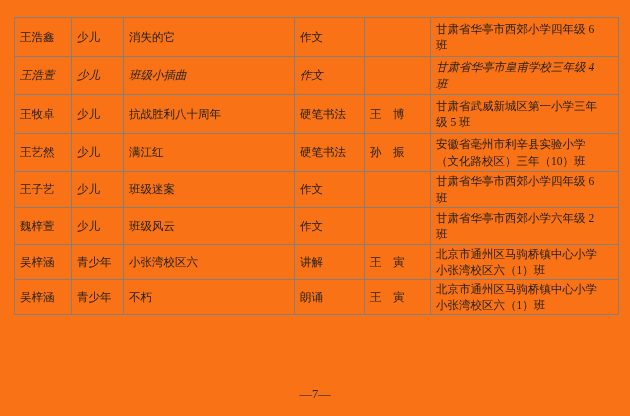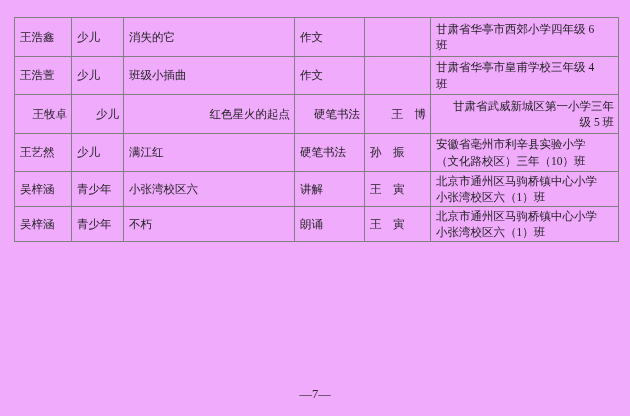--- a/index.html
+++ b/index.html
@@ -4,21 +4,21 @@
 <style>
   html, body {
     margin: 0;
     padding: 0;
     background: #ffffff;
   }
   .page {
     position: relative;
     width: 630px;
     height: 416px;
-    background: #f0abfc;
+    background: #f97316;
     font-family: "Liberation Serif", "DejaVu Serif", serif;
     color: #1e1e1e;
     overflow: hidden;
   }
   table.award-table {
     position: absolute;
     left: 14px;
     top: 17px;
     width: 604px;
     border-collapse: collapse;
@@ -67,46 +67,64 @@
     <tbody>
       <tr style="height:39px;">
         <td>王浩鑫</td>
         <td>少儿</td>
         <td>消失的它</td>
         <td>作文</td>
         <td></td>
         <td>甘肃省华亭市西郊小学四年级 6
 班</td>
       </tr>
-      <tr style="height:38px;">
+      <tr style="height:38px;font-style:italic;">
         <td>王浩萱</td>
         <td>少儿</td>
         <td>班级小插曲</td>
         <td>作文</td>
         <td></td>
         <td>甘肃省华亭市皇甫学校三年级 4
 班</td>
       </tr>
-      <tr style="height:39px;text-align:right;">
+      <tr style="height:39px;">
         <td>王牧卓</td>
         <td>少儿</td>
-        <td>红色星火的起点</td>
+        <td>抗战胜利八十周年</td>
         <td>硬笔书法</td>
         <td>王　博</td>
         <td>甘肃省武威新城区第一小学三年
 级 5 班</td>
       </tr>
       <tr style="height:38px;padding-left:20px;">
         <td>王艺然</td>
         <td>少儿</td>
         <td>满江红</td>
         <td>硬笔书法</td>
         <td>孙　振</td>
         <td>安徽省亳州市利辛县实验小学
 （文化路校区）三年（10）班</td>
+      </tr>
+      <tr style="height:36px;">
+        <td>王子艺</td>
+        <td>少儿</td>
+        <td>班级迷案</td>
+        <td>作文</td>
+        <td></td>
+        <td>甘肃省华亭市西郊小学四年级 6
+班</td>
+      </tr>
+      <tr style="height:37px;">
+        <td>魏梓萱</td>
+        <td>少儿</td>
+        <td>班级风云</td>
+        <td>作文</td>
+        <td></td>
+        <td>甘肃省华亭市西郊小学六年级 2
+班</td>
       </tr>
       <tr style="height:35px;">
         <td>吴梓涵</td>
         <td>青少年</td>
         <td>小张湾校区六</td>
         <td>讲解</td>
         <td>王　寅</td>
         <td>北京市通州区马驹桥镇中心小学
 小张湾校区六（1）班</td>
       </tr>

